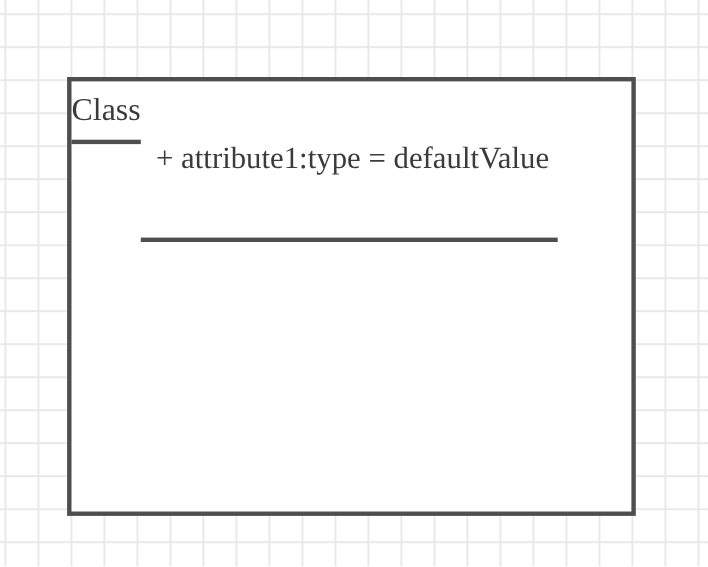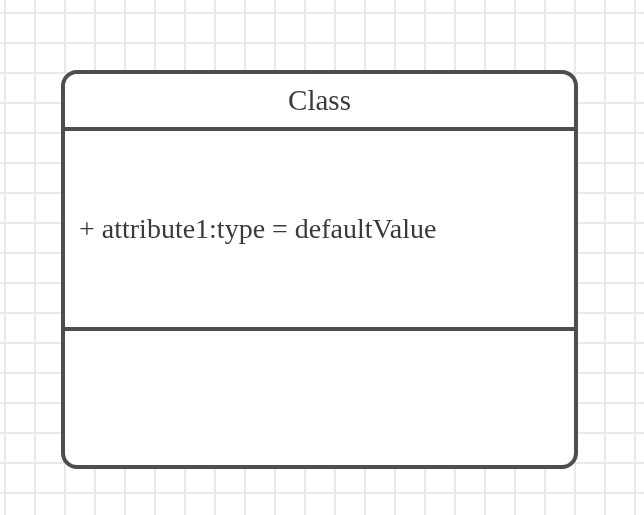--- a/index.html
+++ b/index.html
@@ -25,38 +25,38 @@
   }
   .uml-class-box {
     position: absolute;
     left: 61px;
     top: 70px;
     width: 517px;
     height: 399px;
     box-sizing: border-box;
     background: #ffffff;
     border: 4px solid #4e4e4e;
-    border-radius: 16px;
+    border-radius: 0;
     display: flex;
-    flex-direction: column;
+    flex-direction: row;
     color: #3b3b3b;
   }
   .compartment {
     box-sizing: border-box;
   }
   .compartment.title {
     height: 57px;
     border-bottom: 4px solid #4e4e4e;
     display: flex;
     align-items: center;
     justify-content: center;
     font-size: 29px;
   }
   .compartment.attributes {
-    height: 200px;
+    height: 146px;
     border-bottom: 4px solid #4e4e4e;
   }
   .compartment.operations {
     flex: 1;
   }
   .compartment.attributes,
   .compartment.operations {
     display: flex;
     flex-direction: column;
     justify-content: center;

